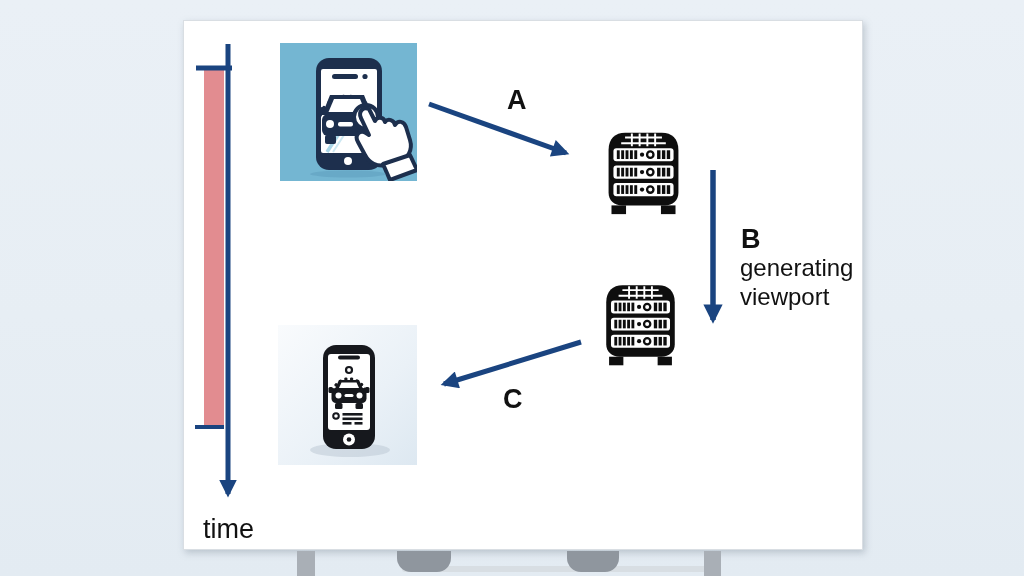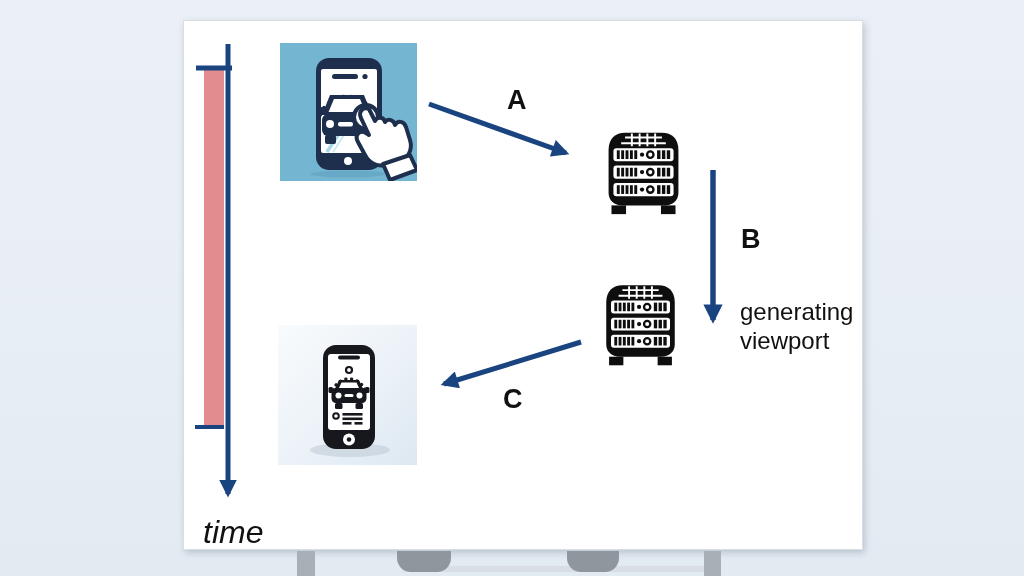--- a/index.html
+++ b/index.html
@@ -10,21 +10,21 @@
   }
   .panel{
     position:absolute;left:183px;top:20px;width:680px;height:530px;
     background:#ffffff;border:1px solid #d9dee3;
     box-shadow:2px 3px 7px rgba(110,122,138,0.35);
     box-sizing:border-box;
   }
   .abs{position:absolute;}
   .edge-label{font-weight:bold;font-size:27px;line-height:1;}
   .edge-note{font-size:24px;line-height:1.2;width:120px;}
-  .time-label{font-size:32px;line-height:1;font-style:italic;}
+  .time-label{font-size:27px;line-height:1;}
   .node{display:block;}
   svg{display:block;}
   .overlay{position:absolute;left:0;top:0;pointer-events:none;}
   .frag-bar{position:absolute;top:551px;height:25px;background:#a9afb6;}
   .frag-knob{position:absolute;top:551px;height:21px;background:#8f969e;border-radius:0 0 14px 14px;}
   .frag-shadow{position:absolute;top:566px;height:6px;background:#d6dce1;border-radius:3px;opacity:.85;}
 </style>
 </head>
 <body>
 
@@ -238,21 +238,21 @@
 
     <line x1="429" y1="104" x2="566" y2="153" stroke="#1a4480" stroke-width="5" marker-end="url(#ah)"></line>
 
     <line x1="713" y1="170" x2="713" y2="320" stroke="#1a4480" stroke-width="5.5" marker-end="url(#ah)"></line>
 
     <line x1="581" y1="342" x2="444" y2="384" stroke="#1a4480" stroke-width="5" marker-end="url(#ah)"></line>
   </svg>
 
   <div class="abs edge-label" style="left:507px;top:87px;">A</div>
   <div class="abs edge-label" style="left:741px;top:226px;">B</div>
-  <div class="abs edge-note" style="left:740px;top:254px;margin-top:44px;">generating viewport</div>
+  <div class="abs edge-note" style="left:740px;top:254px;">generating viewport</div>
   <div class="abs edge-label" style="left:503px;top:386px;">C</div>
 
   <div class="abs time-label" style="left:203px;top:516px;">time</div>
 
   <div class="frag-shadow" style="left:402px;width:310px;"></div>
   <div class="frag-bar" style="left:297px;width:18px;"></div>
   <div class="frag-bar" style="left:704px;width:17px;"></div>
   <div class="frag-knob" style="left:397px;width:54px;"></div>
   <div class="frag-knob" style="left:567px;width:52px;"></div>
 

